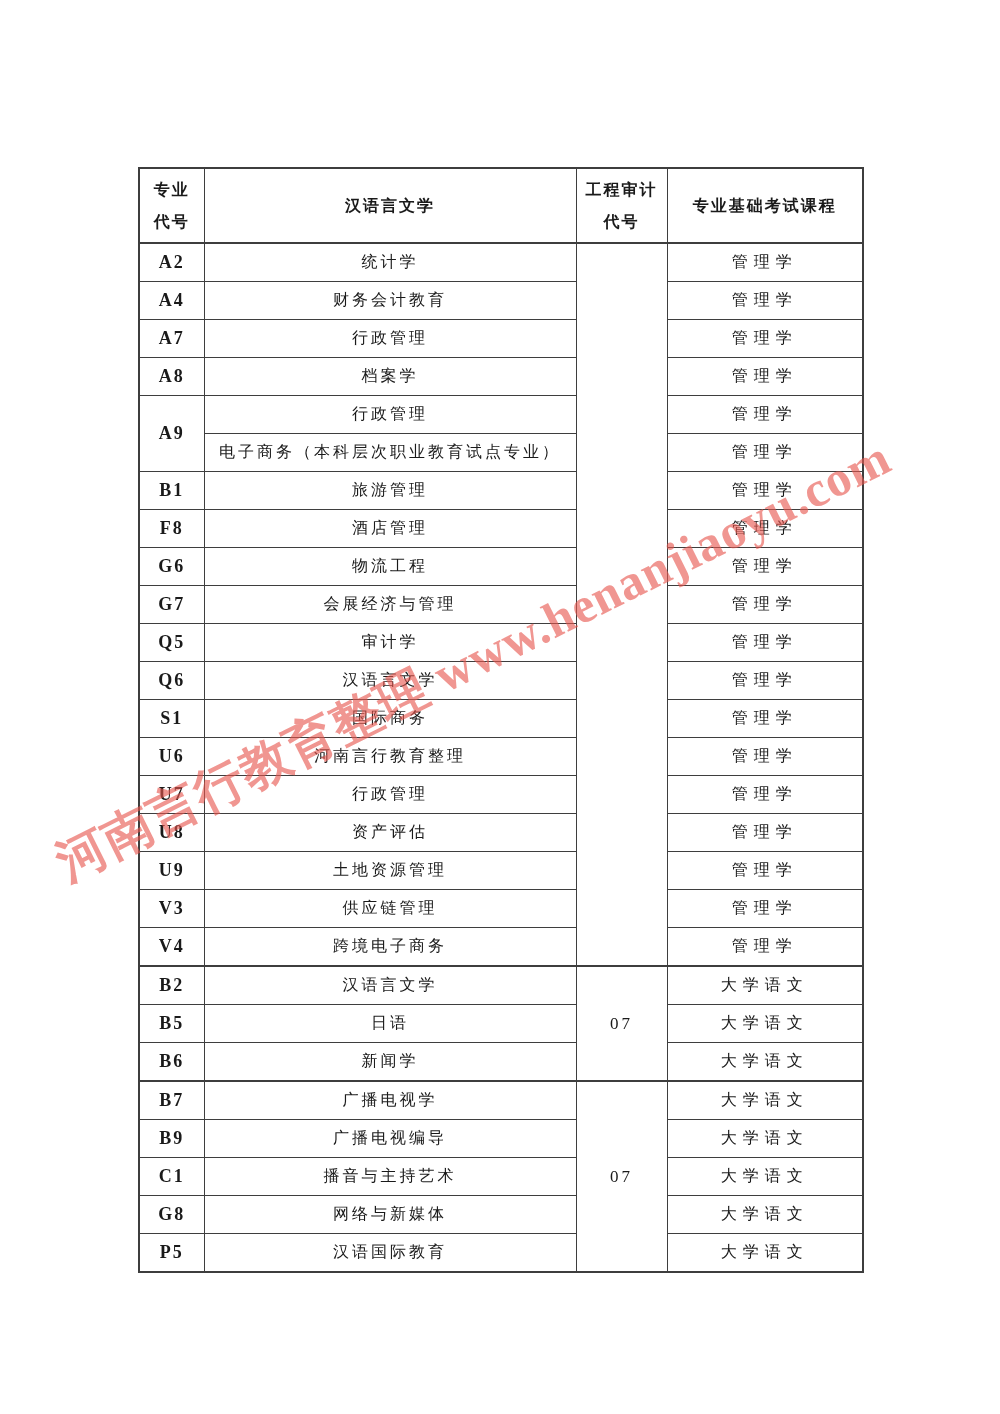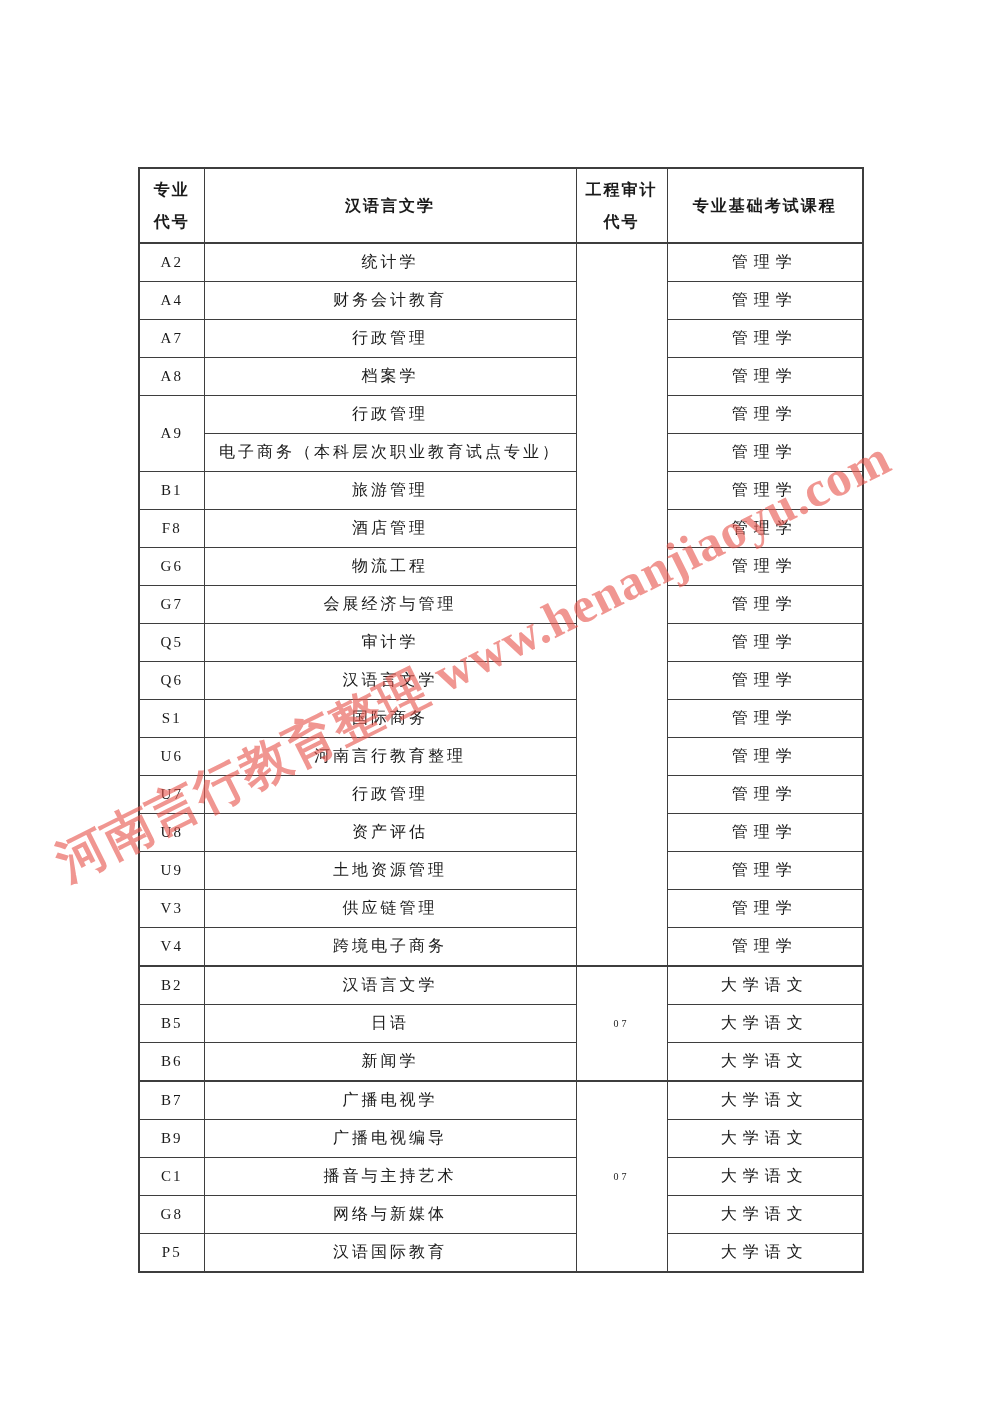--- a/index.html
+++ b/index.html
@@ -43,26 +43,26 @@
     white-space: pre-line;
     line-height: 2.0;
     border-bottom-width: 2px;
   }
   .exam-table tbody td {
     height: 37px;
     font-size: 16px;
     letter-spacing: 3px;
   }
   .exam-table tbody td.col-code {
-    font-size: 15px;
+    font-size: 18px;
     letter-spacing: 2px;
-    font-weight: normal;
+    font-weight: bold;
   }
   .exam-table tbody td.col-subject {
-    font-size: 10px;
+    font-size: 17px;
     letter-spacing: 3px;
   }
   .exam-table tbody td.col-course {
     letter-spacing: 6px;
   }
   .exam-table tbody tr.group-start td {
     border-top-width: 2px;
   }
   .watermark {
     position: absolute;

